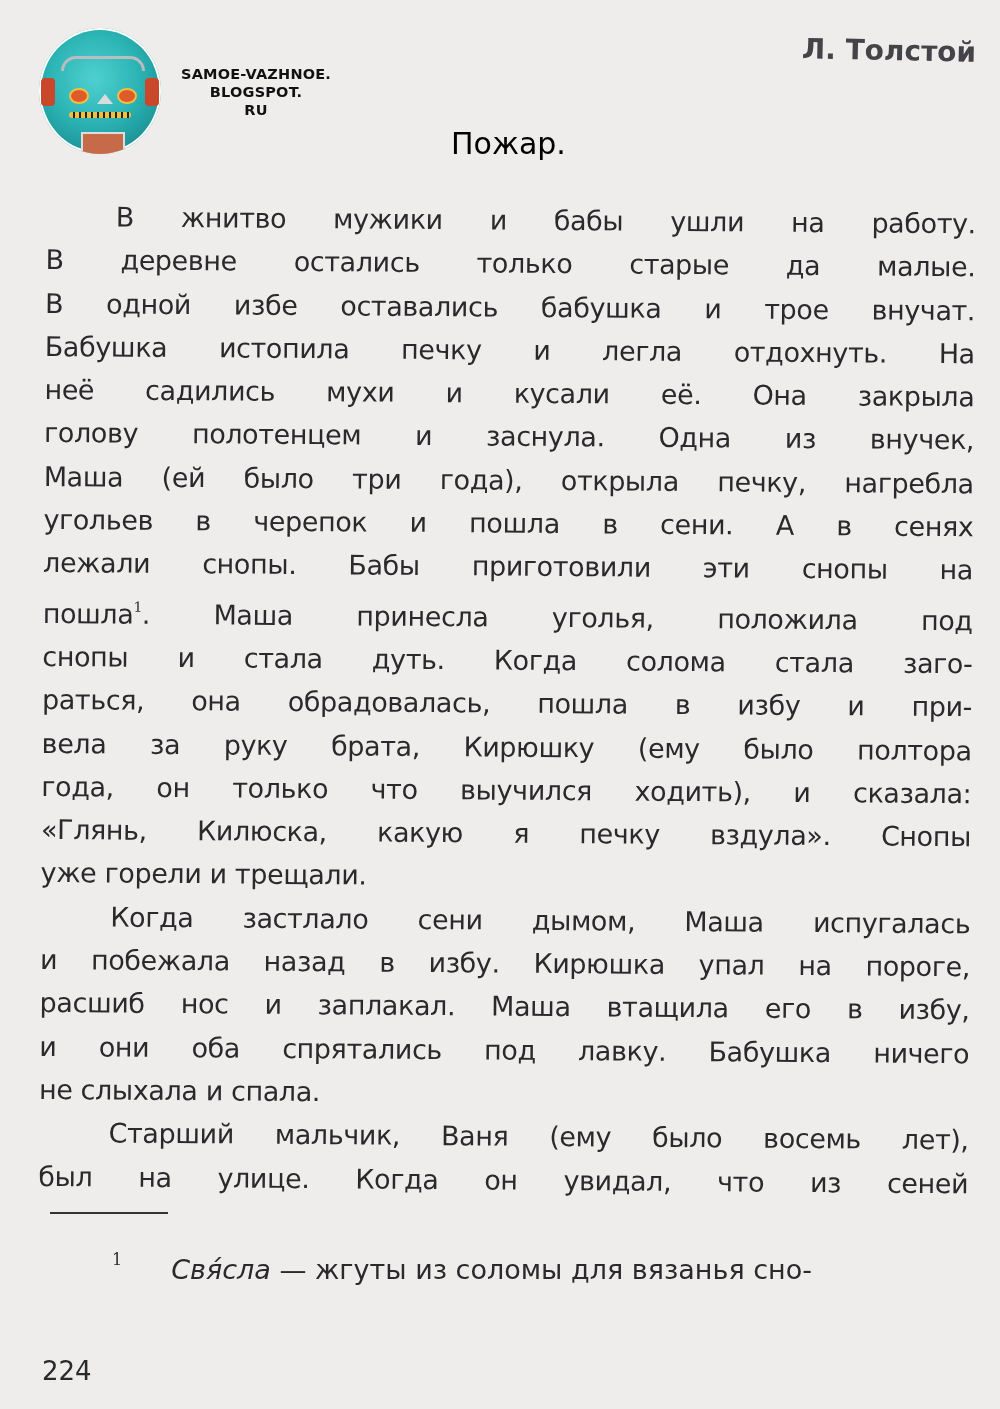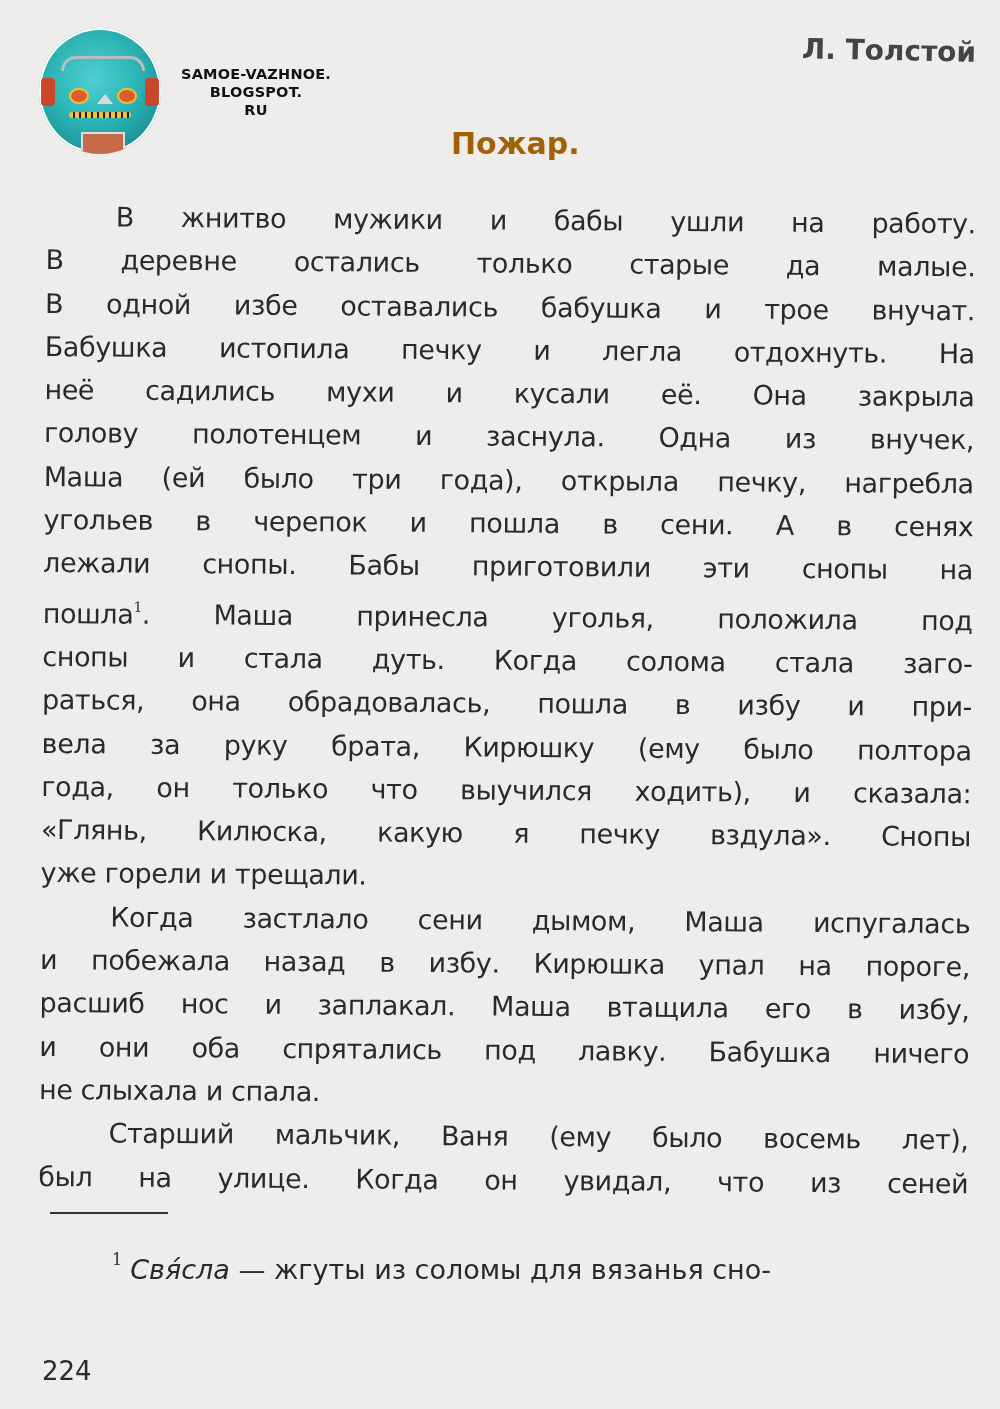--- a/index.html
+++ b/index.html
@@ -39,21 +39,21 @@
     }
     .site div { white-space: nowrap; text-align: center; }
 
     .author {
       position: absolute; right: 24px; top: 34px;
       font-weight: bold; font-size: 28px; color: #444347;
       transform: rotate(1.2deg);
     }
     .title {
       position: absolute; left: 451px; top: 126px;
-      font-weight: bold; font-size: 30px; color: #a16207;
+      font-weight: normal; font-size: 30px; color: #000000;
     }
 
     .text {
       position: absolute; left: 46px; top: 195px; width: 930px;
       font-family: "DejaVu Sans", sans-serif;
       font-size: 27px; line-height: 43.3px;
       color: #2a2a2c;
       transform: rotate(0.45deg);
       transform-origin: left top;
     }
@@ -63,21 +63,21 @@
     sup.fn { font-size: 14px; vertical-align: 12px; font-family: "DejaVu Serif", serif; }
 
     .rule {
       position: absolute; left: 50px; top: 1212px; width: 118px; height: 2px; background: #333;
     }
     .footnote {
       position: absolute; left: 50px; top: 1232px; width: 920px;
       font-size: 27px; line-height: 56px; color: #2a2a2c;
     }
     .footnote .fnum { font-family: "DejaVu Serif", serif; font-size: 16px; vertical-align: 14px; margin-left: 62px; margin-right: 8px; }
-    .footnote .term { font-style: italic; }
+    .footnote .term { font-style: italic; margin-left: 41px; }
     .pagenum {
       position: absolute; left: 42px; top: 1356px;
       font-size: 26px; color: #2a2a2c;
     }
   </style>
 </head>
 <body>
 
 <div class="page">
 

